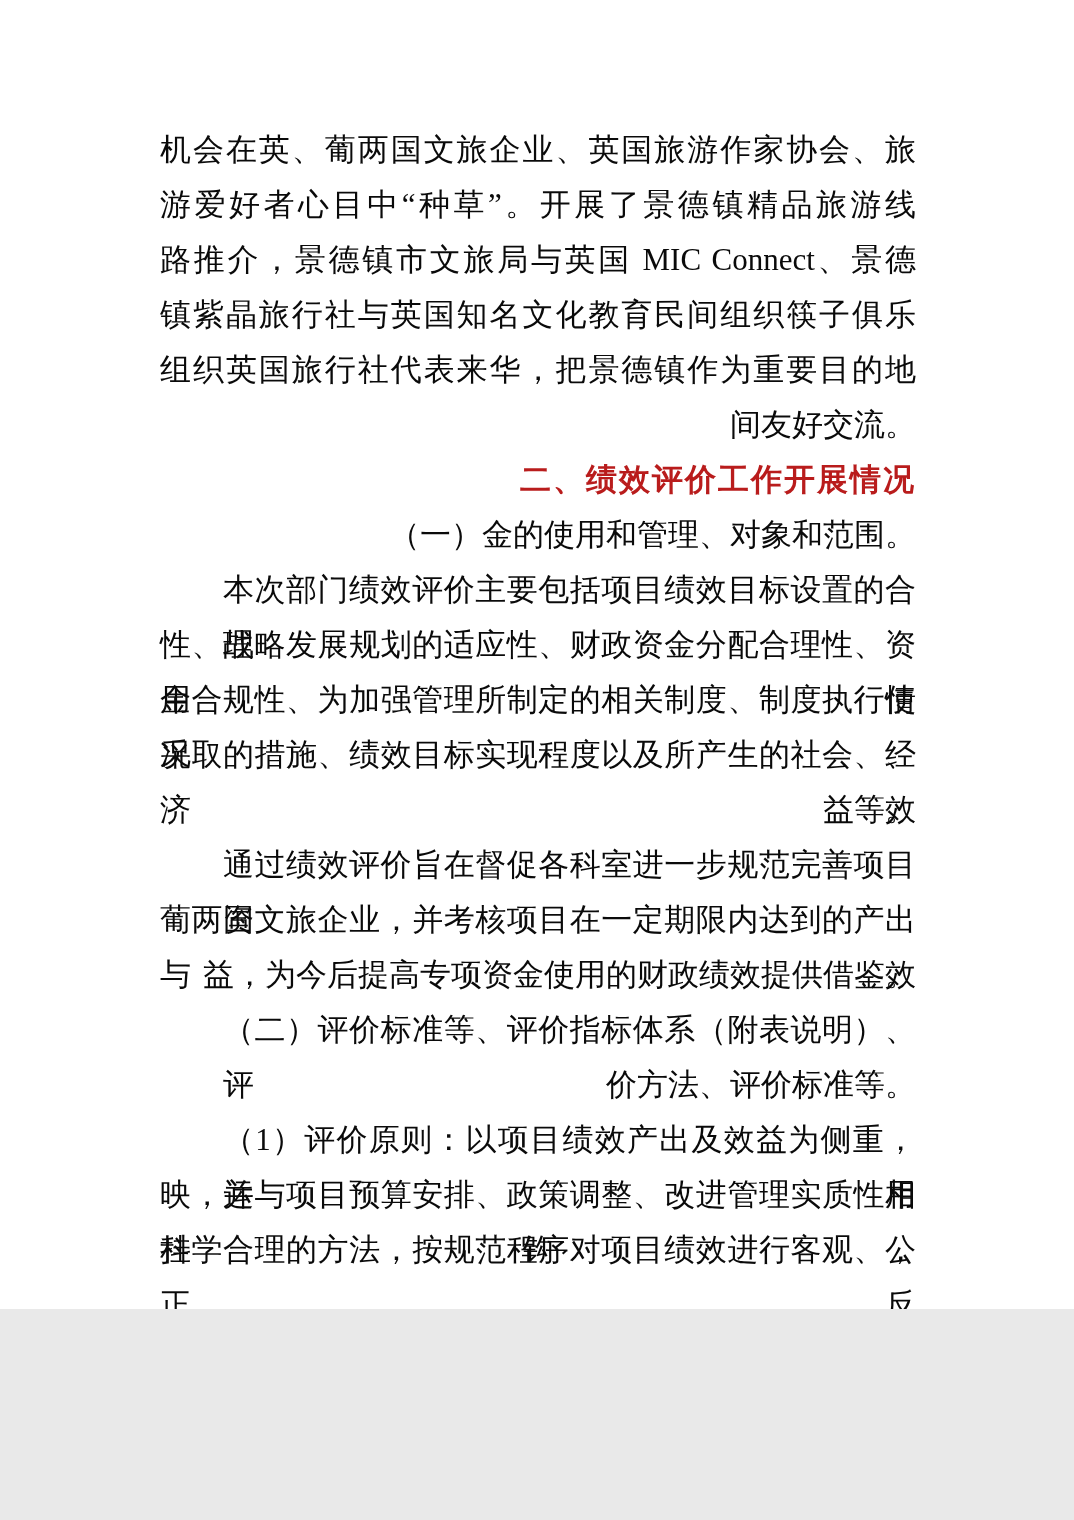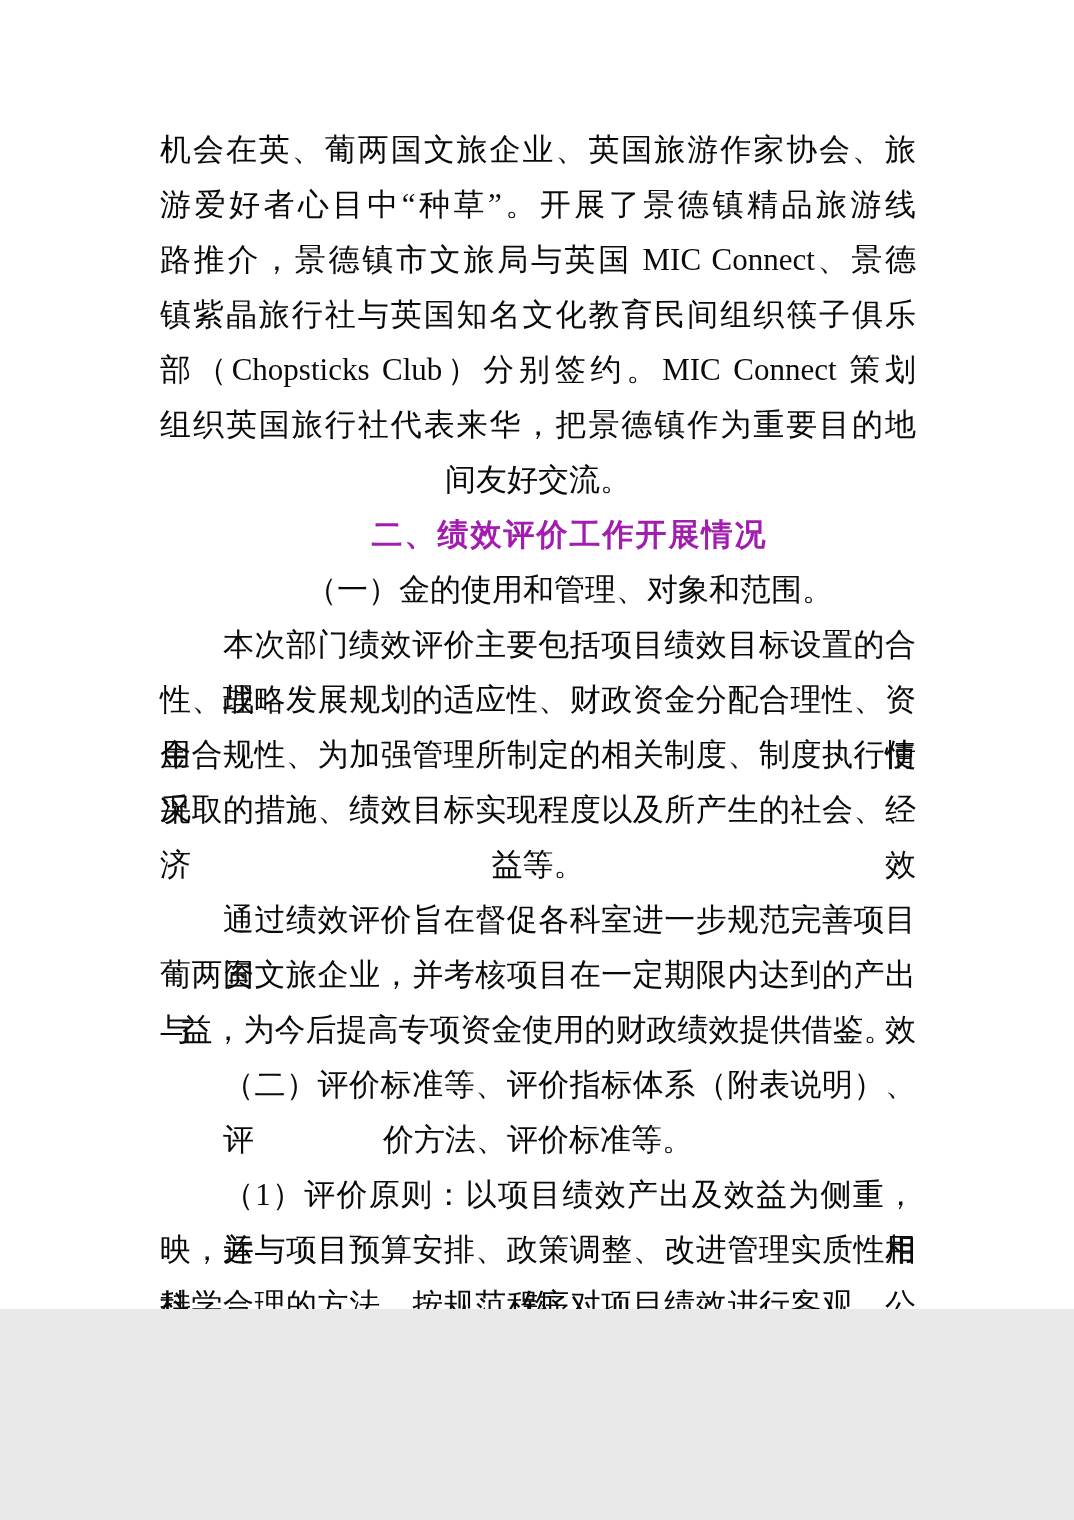--- a/index.html
+++ b/index.html
@@ -19,32 +19,32 @@
     left: 160px;
     top: 122px;
     width: 756px;
   }
   .para { width: 100%; }
   .line {
     height: 55px;
     line-height: 55px;
     font-size: 31px;
     color: #0a0a0a;
-    text-align: center;
+    text-align: right;
   }
   .just {
     text-align: justify;
     text-align-last: justify;
     text-justify: inter-character;
   }
   .indent { padding-left: 63px; }
   .heading {
     font-family: "Liberation Sans", sans-serif;
     font-weight: bold;
-    color: #a21caf;
+    color: #b91c1c;
     letter-spacing: 2px;
   }
   .footer {
     position: absolute;
     left: 0;
     right: 0;
     top: 1400px;
     height: 40px;
     line-height: 40px;
     text-align: center;
@@ -57,21 +57,20 @@
 <body>
 
 <div class="page">
   <div class="text-block">
 
     <div class="para">
       <div class="line just">机会在英、葡两国文旅企业、英国旅游作家协会、旅</div>
       <div class="line just">游爱好者心目中“种草”。开展了景德镇精品旅游线</div>
       <div class="line just">路推介，景德镇市文旅局与英国 MIC Connect、景德</div>
       <div class="line just">镇紫晶旅行社与英国知名文化教育民间组织筷子俱乐</div>
-      <div class="line just">部（Chopsticks Club）分别签约。MIC Connect 策划</div>
       <div class="line just">组织英国旅行社代表来华，把景德镇作为重要目的地</div>
       <div class="line">间友好交流。</div>
     </div>
 
     <div class="para">
       <div class="line heading indent">二、绩效评价工作开展情况</div>
     </div>
 
     <div class="para">
       <div class="line indent">（一）金的使用和管理、对象和范围。</div>

